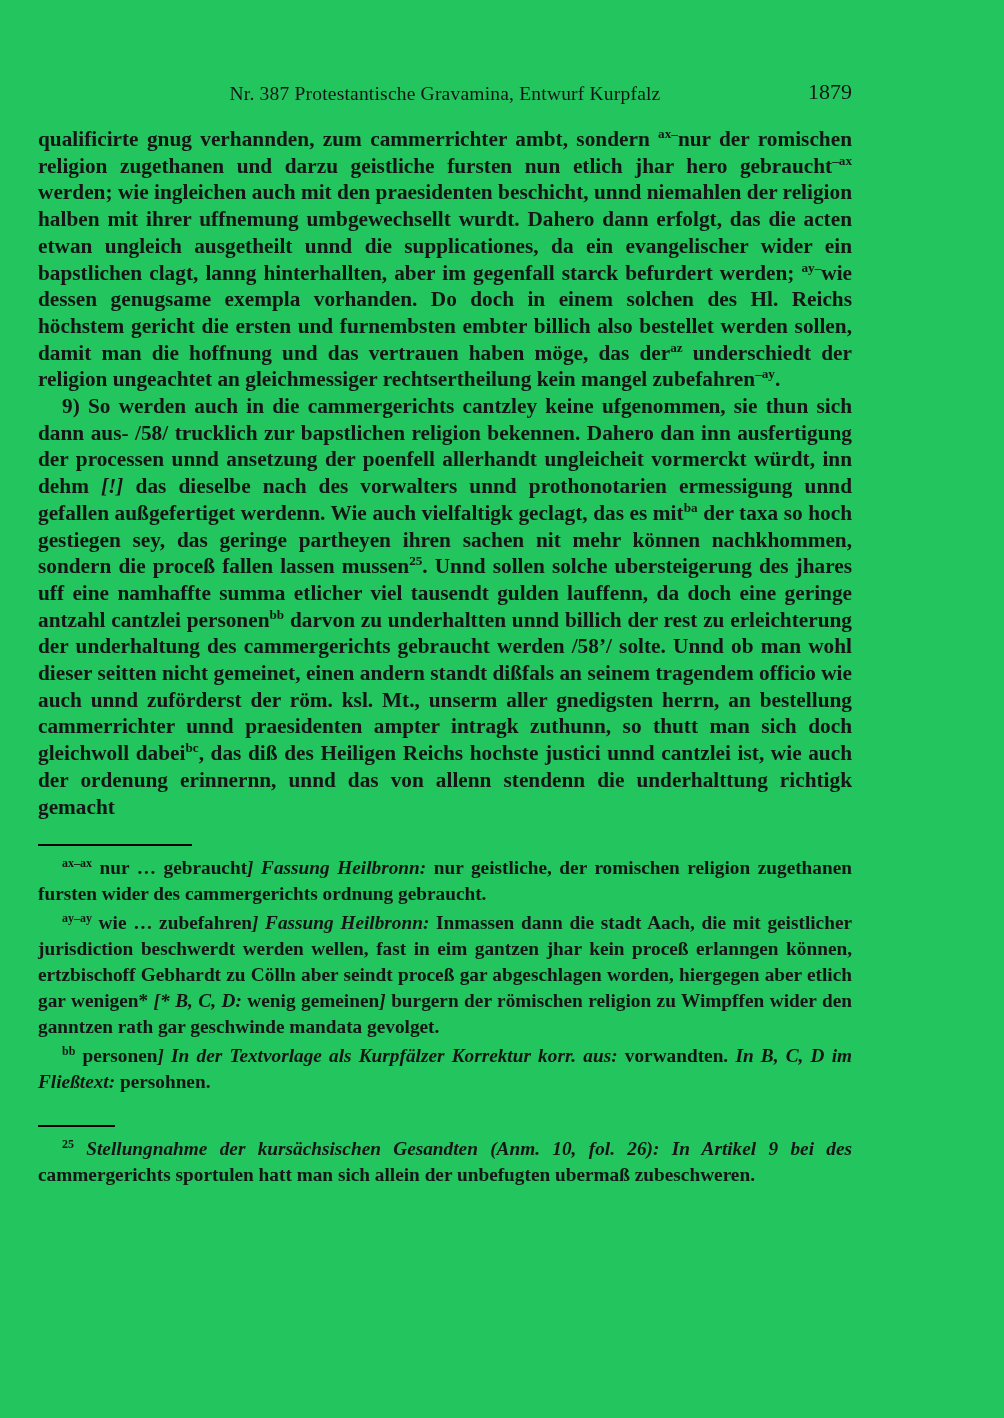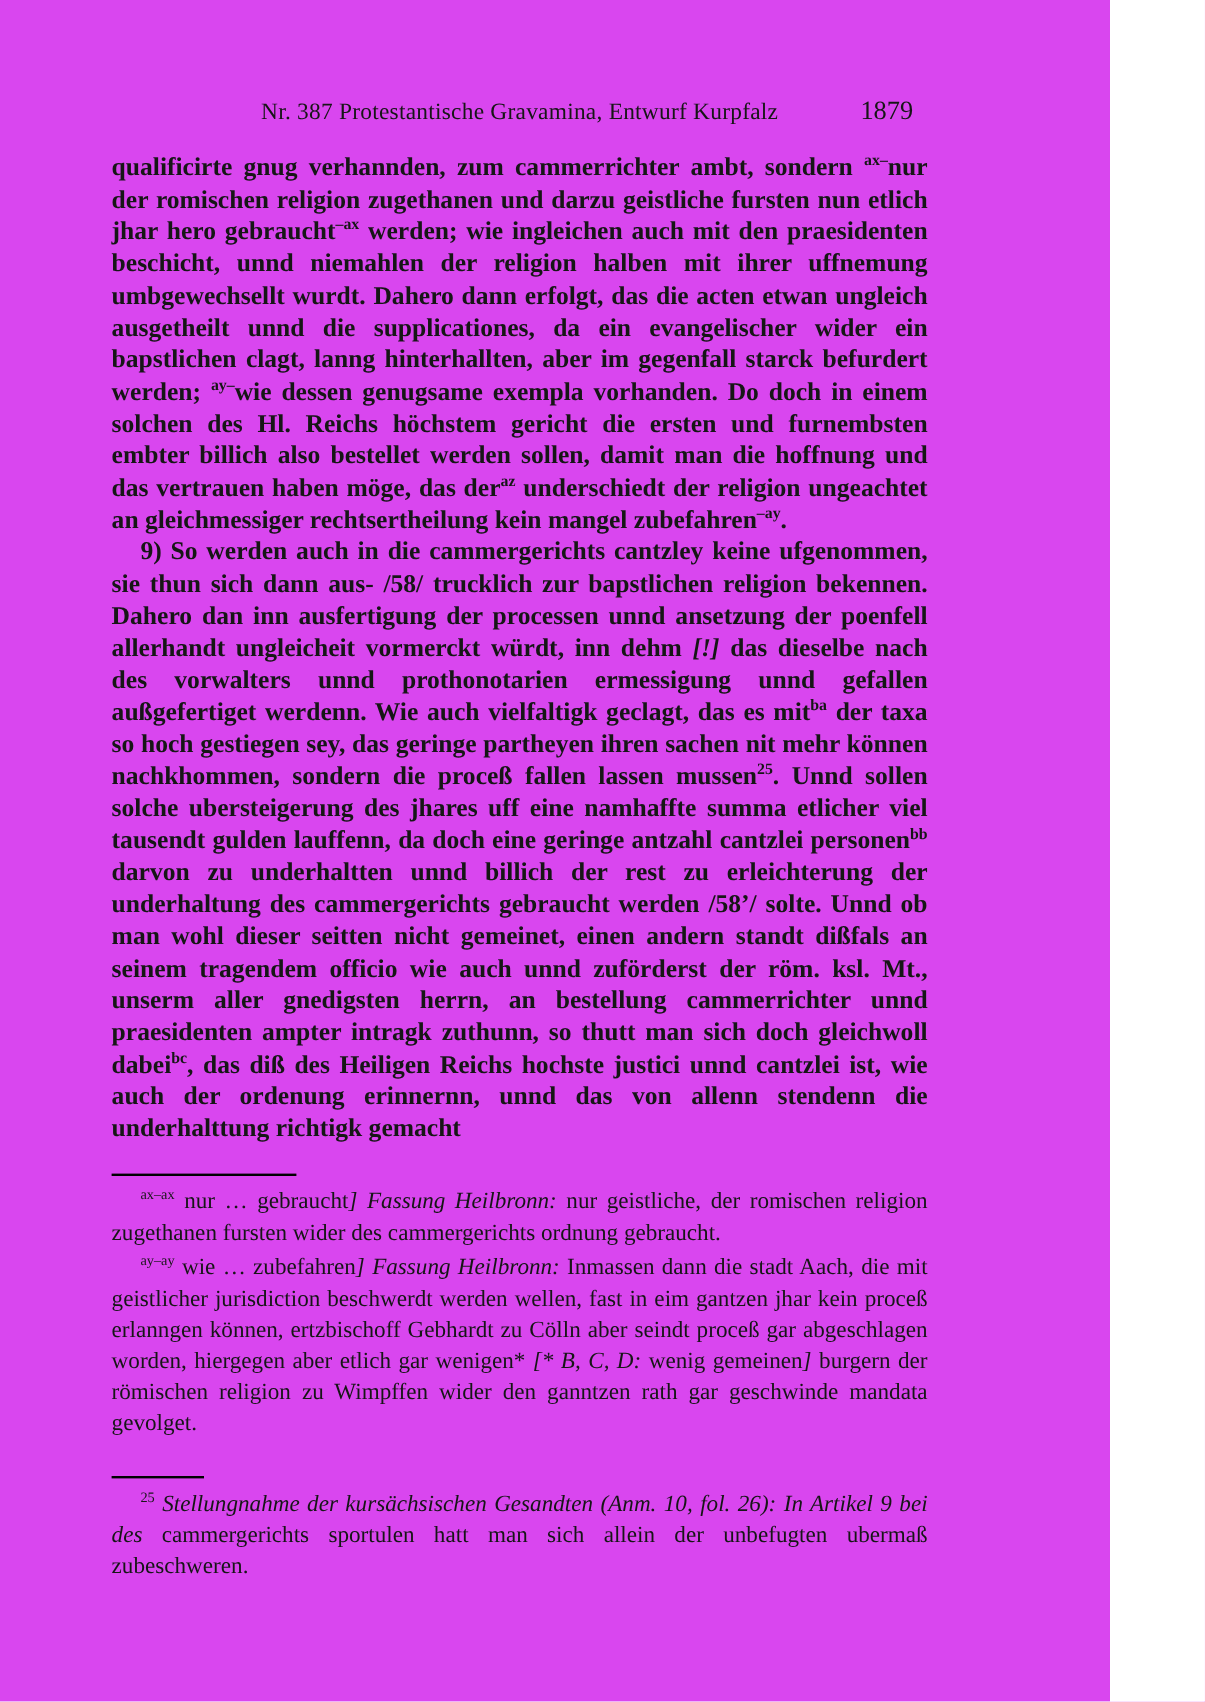--- a/index.html
+++ b/index.html
@@ -9,41 +9,41 @@
   }
   body {
     width: 1004px;
     height: 1418px;
     overflow: hidden;
     font-family: "Liberation Serif", "DejaVu Serif", serif;
     color: #161616;
   }
   .sheet {
     box-sizing: border-box;
-    width: 925px;
+    width: 1004px;
     height: 1418px;
-    padding: 82px 152px 0 93px;
-    background: #d946ef;
+    padding: 82px 152px 0 38px;
+    background: #22c55e;
   }
   
   .page-header {
     position: relative;
     height: 30px;
     margin-bottom: 14px;
   }
   .header-title {
     display: block;
     text-align: center;
     font-size: 19.5px;
     letter-spacing: 0.2px;
     line-height: 24px;
   }
   .page-number {
     position: absolute;
-    right: 12px;
+    right: 0;
     top: -2px;
     font-size: 22px;
     line-height: 24px;
     text-align: right;
   }
   
   .body-text {
     font-size: 21.3px;
     line-height: 26.7px;
     text-align: justify;
@@ -63,20 +63,21 @@
   
   .apparatus {
     margin-top: 24px;
     font-size: 19.3px;
     line-height: 26px;
     text-align: justify;
   }
   .apparatus p, .footnotes p {
     margin: 0 0 3px 0;
     text-indent: 24px;
+    font-weight: bold;
   }
   .rule {
     border: 0;
     border-top: 2px solid #000;
     margin: 0 0 9px 0;
   }
   .rule-long  { width: 154px; }
   .rule-short { width: 77px; }
   
   .footnotes {
@@ -98,20 +99,21 @@
 
   <main class="body-text">
     <p><span>qualificirte gnug verhannden, zum cammerrichter ambt, sondern </span><sup>ax–</sup><span>nur der romischen religion zugethanen und darzu geistliche fursten nun etlich jhar hero gebraucht</span><sup>–ax</sup><span> werden; wie ingleichen auch mit den praesidenten beschicht, unnd niemahlen der religion halben mit ihrer uffnemung umbgewechsellt wurdt. Dahero dann erfolgt, das die acten etwan ungleich ausgetheilt unnd die supplicationes, da ein evangelischer wider ein bapstlichen clagt, lanng hinterhallten, aber im gegenfall starck befurdert werden; </span><sup>ay–</sup><span>wie dessen genugsame exempla vorhanden. Do doch in einem solchen des Hl. Reichs höchstem gericht die ersten und furnembsten embter billich also bestellet werden sollen, damit man die hoffnung und das vertrauen haben möge, das der</span><sup>az</sup><span> underschiedt der religion ungeachtet an gleichmessiger rechtsertheilung kein mangel zubefahren</span><sup>–ay</sup><span>.</span></p>
     <p class="para-indent"><span>9) So werden auch in die cammergerichts cantzley keine ufgenommen, sie thun sich dann aus- /58/ trucklich zur bapstlichen religion bekennen. Dahero dan inn ausfertigung der processen unnd ansetzung der poenfell allerhandt ungleicheit vormerckt würdt, inn dehm </span><i>[!]</i><span> das dieselbe nach des vorwalters unnd prothonotarien ermessigung unnd gefallen außgefertiget werdenn. Wie auch vielfaltigk geclagt, das es mit</span><sup>ba</sup><span> der taxa so hoch gestiegen sey, das geringe partheyen ihren sachen nit mehr können nachkhommen, sondern die proceß fallen lassen mussen</span><sup>25</sup><span>. Unnd sollen solche ubersteigerung des jhares uff eine namhaffte summa etlicher viel tausendt gulden lauffenn, da doch eine geringe antzahl cantzlei personen</span><sup>bb</sup><span> darvon zu underhaltten unnd billich der rest zu erleichterung der underhaltung des cammergerichts gebraucht werden /58’/ solte. Unnd ob man wohl dieser seitten nicht gemeinet, einen andern standt dißfals an seinem tragendem officio wie auch unnd zuförderst der röm. ksl. Mt., unserm aller gnedigsten herrn, an bestellung cammerrichter unnd praesidenten ampter intragk zuthunn, so thutt man sich doch gleichwoll dabei</span><sup>bc</sup><span>, das diß des Heiligen Reichs hochste justici unnd cantzlei ist, wie auch der ordenung erinnernn, unnd das von allenn stendenn die underhalttung richtigk gemacht</span></p>
   </main>
 
   <section class="apparatus">
     <div class="rule rule-long"></div>
     <p><sup>ax–ax</sup><span> nur … gebraucht</span><i>] Fassung Heilbronn: </i><span>nur geistliche, der romischen religion zugethanen fursten wider des cammergerichts ordnung gebraucht.</span></p>
     <p><sup>ay–ay</sup><span> wie … zubefahren</span><i>] Fassung Heilbronn: </i><span>Inmassen dann die stadt Aach, die mit geistlicher jurisdiction beschwerdt werden wellen, fast in eim gantzen jhar kein proceß erlanngen können, ertzbischoff Gebhardt zu Cölln aber seindt proceß gar abgeschlagen worden, hiergegen aber etlich gar wenigen* </span><i>[* B, C, D: </i><span>wenig gemeinen</span><i>]</i><span> burgern der römischen religion zu Wimpffen wider den ganntzen rath gar geschwinde mandata gevolget.</span></p>
+    <p><sup>bb</sup><span> personen</span><i>] In der Textvorlage als Kurpfälzer Korrektur korr. aus: </i><span>vorwandten. </span><i>In B, C, D im Fließtext: </i><span>persohnen.</span></p>
   </section>
 
   <section class="footnotes">
     <div class="rule rule-short"></div>
     <p><sup>25</sup><span> </span><i>Stellungnahme der kursächsischen Gesandten (Anm. 10, fol. 26): In Artikel 9 bei des </i><span>cammergerichts sportulen hatt man sich allein der unbefugten ubermaß zubeschweren.</span></p>
   </section>
 
 </div>
 
 </body></html>

